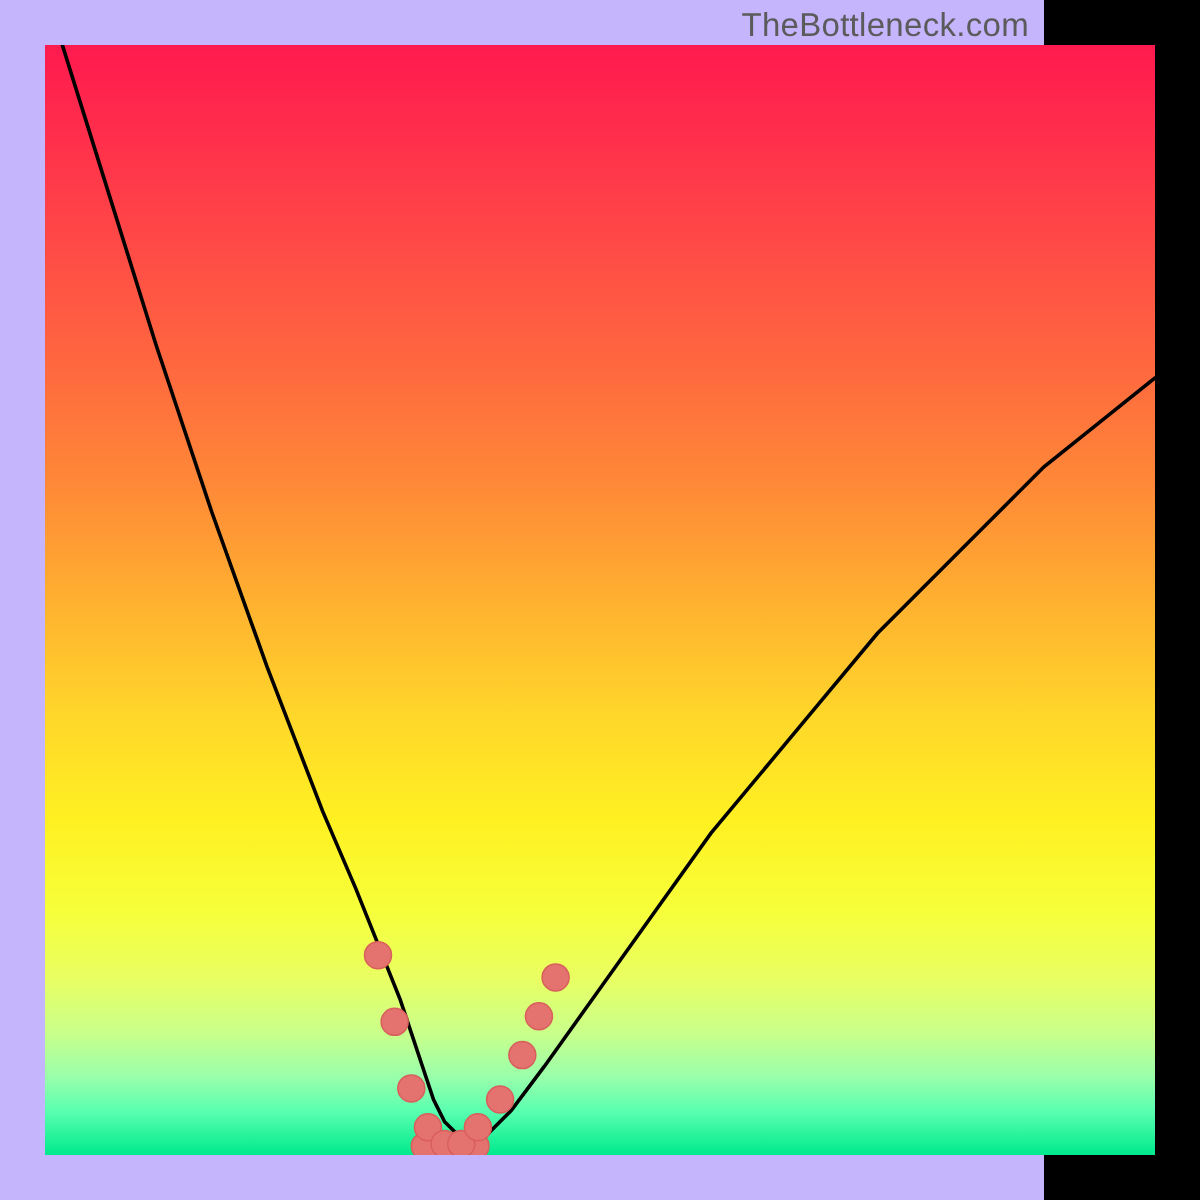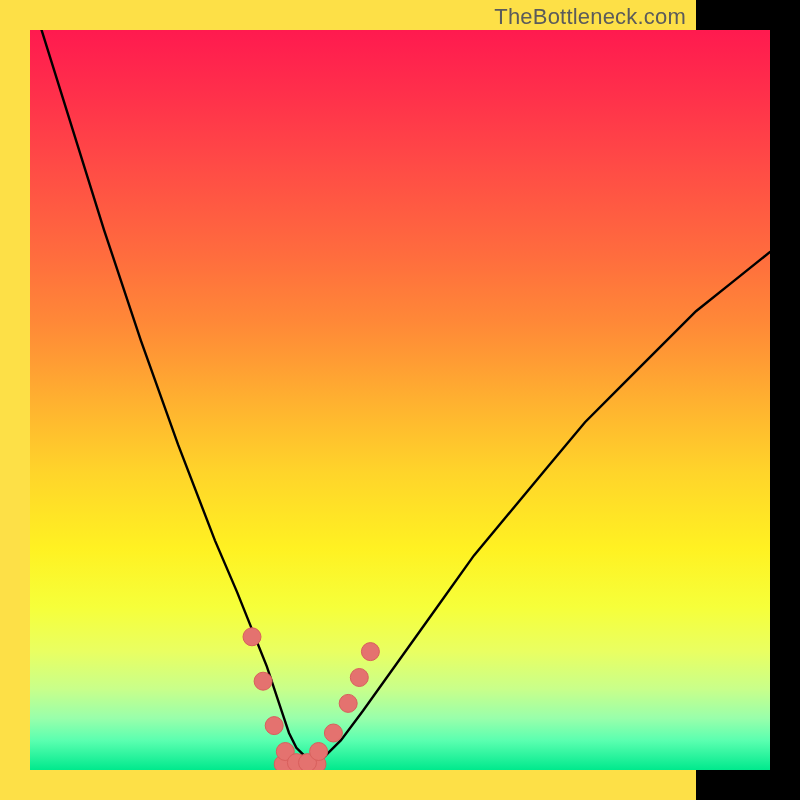--- a/index.html
+++ b/index.html
@@ -10,21 +10,21 @@
     background: #000;
     overflow: hidden;
     font-family: Arial, Helvetica, sans-serif;
   }
   .frame {
     position: absolute;
     left: 0;
     top: 0;
     width: 696px;
     height: 800px;
-    background: #fde047;
+    background: #c4b5fd;
   }
   .plot {
     position: absolute;
     left: 30px;
     top: 30px;
     width: 740px;
     height: 740px;
     background: linear-gradient(
       to bottom,
       #ff1a4f 0%,

